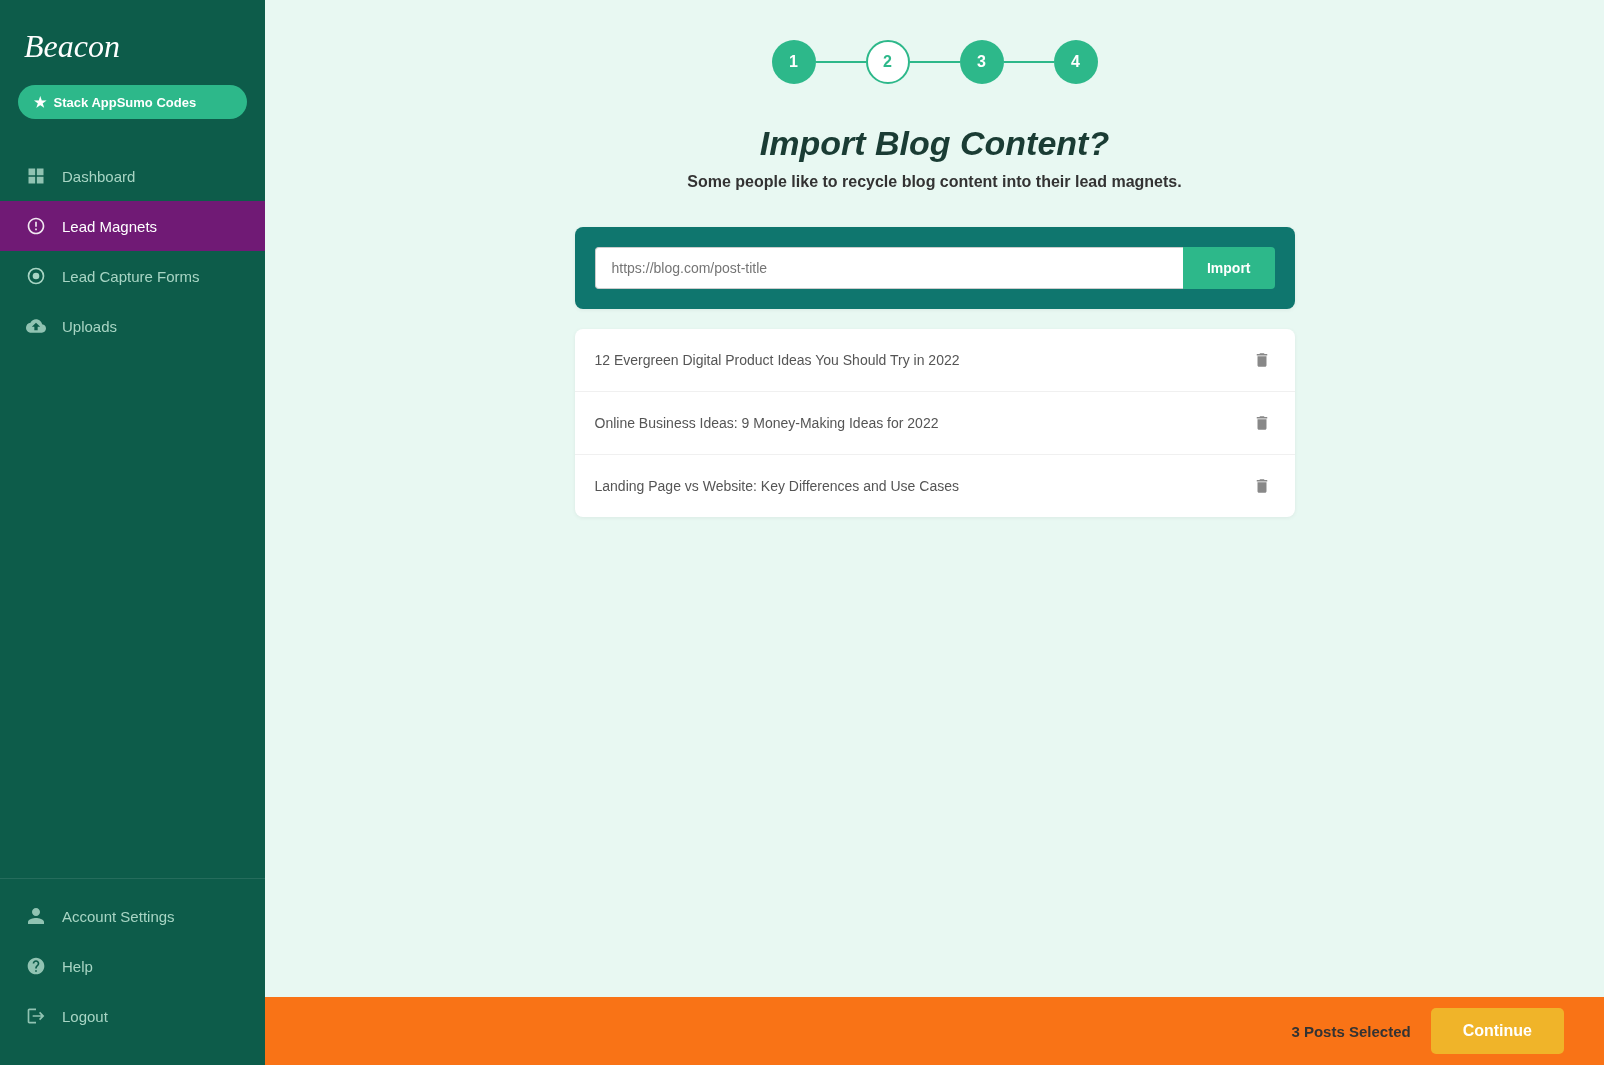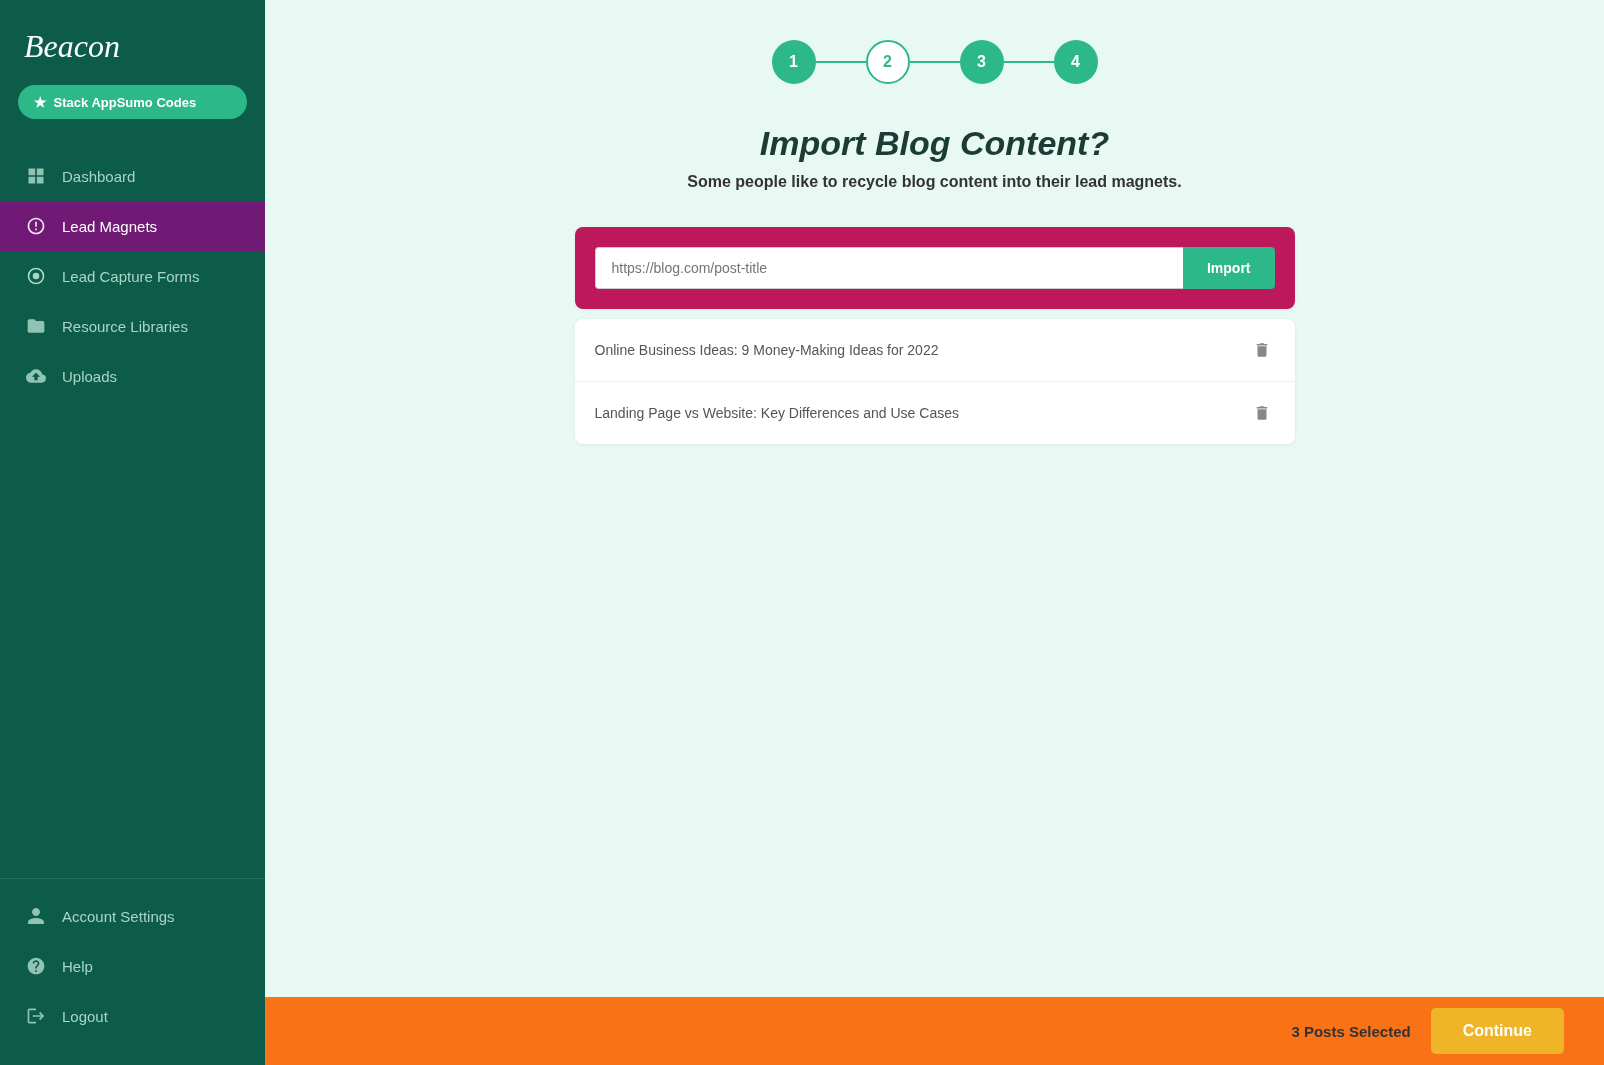--- a/index.html
+++ b/index.html
@@ -149,26 +149,26 @@
     .page-subtitle {
       font-size: 16px;
       font-weight: 600;
       color: #333;
       text-align: center;
       margin-bottom: 36px;
     }
 
     
     .import-box {
-      background: #be185d;
+      background: #0f766e;
       border-radius: 8px;
       padding: 20px;
       width: 100%;
       max-width: 720px;
-      margin-bottom: 10px;
+      margin-bottom: 20px;
       box-shadow: 0 1px 4px rgba(0,0,0,0.06);
     }
     .import-row {
       display: flex;
       gap: 0;
     }
     .import-input {
       flex: 1;
       border: 1px solid #ccc;
       border-right: none;
@@ -289,28 +289,20 @@
     <div class="nav-item">
       <span class="icon">
         <svg width="20" height="20" viewBox="0 0 24 24" fill="currentColor">
             <circle cx="12" cy="12" r="9" stroke="currentColor" stroke-width="2" fill="none"></circle>
             <circle cx="12" cy="12" r="4" fill="currentColor"></circle>
           </svg>
       </span>
       <span>Lead Capture Forms</span>
     </div>
 
-    <div class="nav-item">
-      <span class="icon">
-        <svg width="20" height="20" viewBox="0 0 24 24" fill="currentColor">
-            <path d="M10 4H4c-1.1 0-2 .9-2 2v12c0 1.1.9 2 2 2h16c1.1 0 2-.9 2-2V8c0-1.1-.9-2-2-2h-8l-2-2z" opacity="0.85"></path>
-          </svg>
-      </span>
-      <span>Resource Libraries</span>
-    </div>
 
     <div class="nav-item">
       <span class="icon">
         <svg width="20" height="20" viewBox="0 0 24 24" fill="currentColor">
             <path d="M19.35 10.04C18.67 6.59 15.64 4 12 4 9.11 4 6.6 5.64 5.35 8.04 2.34 8.36 0 10.91 0 14c0 3.31 2.69 6 6 6h13c2.76 0 5-2.24 5-5 0-2.64-2.05-4.78-4.65-4.96zM14 13v4h-4v-4H7l5-5 5 5h-3z" opacity="0.85"></path>
           </svg>
       </span>
       <span>Uploads</span>
     </div>
   </nav>
@@ -363,20 +355,28 @@
 
     <div class="import-box">
       <div class="import-row">
         <input class="import-input" type="text" placeholder="https://blog.com/post-title" style="">
         <button class="import-btn">Import</button>
       </div>
     </div>
 
     <div class="posts-list">
       <div class="post-item">
+        <span>12 Evergreen Digital Product Ideas You Should Try in 2022</span>
+        <button class="delete-btn">
+          <svg class="trash-icon" viewBox="0 0 24 24" fill="currentColor">
+            <path d="M6 19c0 1.1.9 2 2 2h8c1.1 0 2-.9 2-2V7H6v12zM19 4h-3.5l-1-1h-5l-1 1H5v2h14V4z"></path>
+          </svg>
+        </button>
+      </div>
+      <div class="post-item">
         <span>Online Business Ideas: 9 Money-Making Ideas for 2022</span>
         <button class="delete-btn">
           <svg class="trash-icon" viewBox="0 0 24 24" fill="currentColor">
             <path d="M6 19c0 1.1.9 2 2 2h8c1.1 0 2-.9 2-2V7H6v12zM19 4h-3.5l-1-1h-5l-1 1H5v2h14V4z"></path>
           </svg>
         </button>
       </div>
       <div class="post-item">
         <span>Landing Page vs Website: Key Differences and Use Cases</span>
         <button class="delete-btn">

